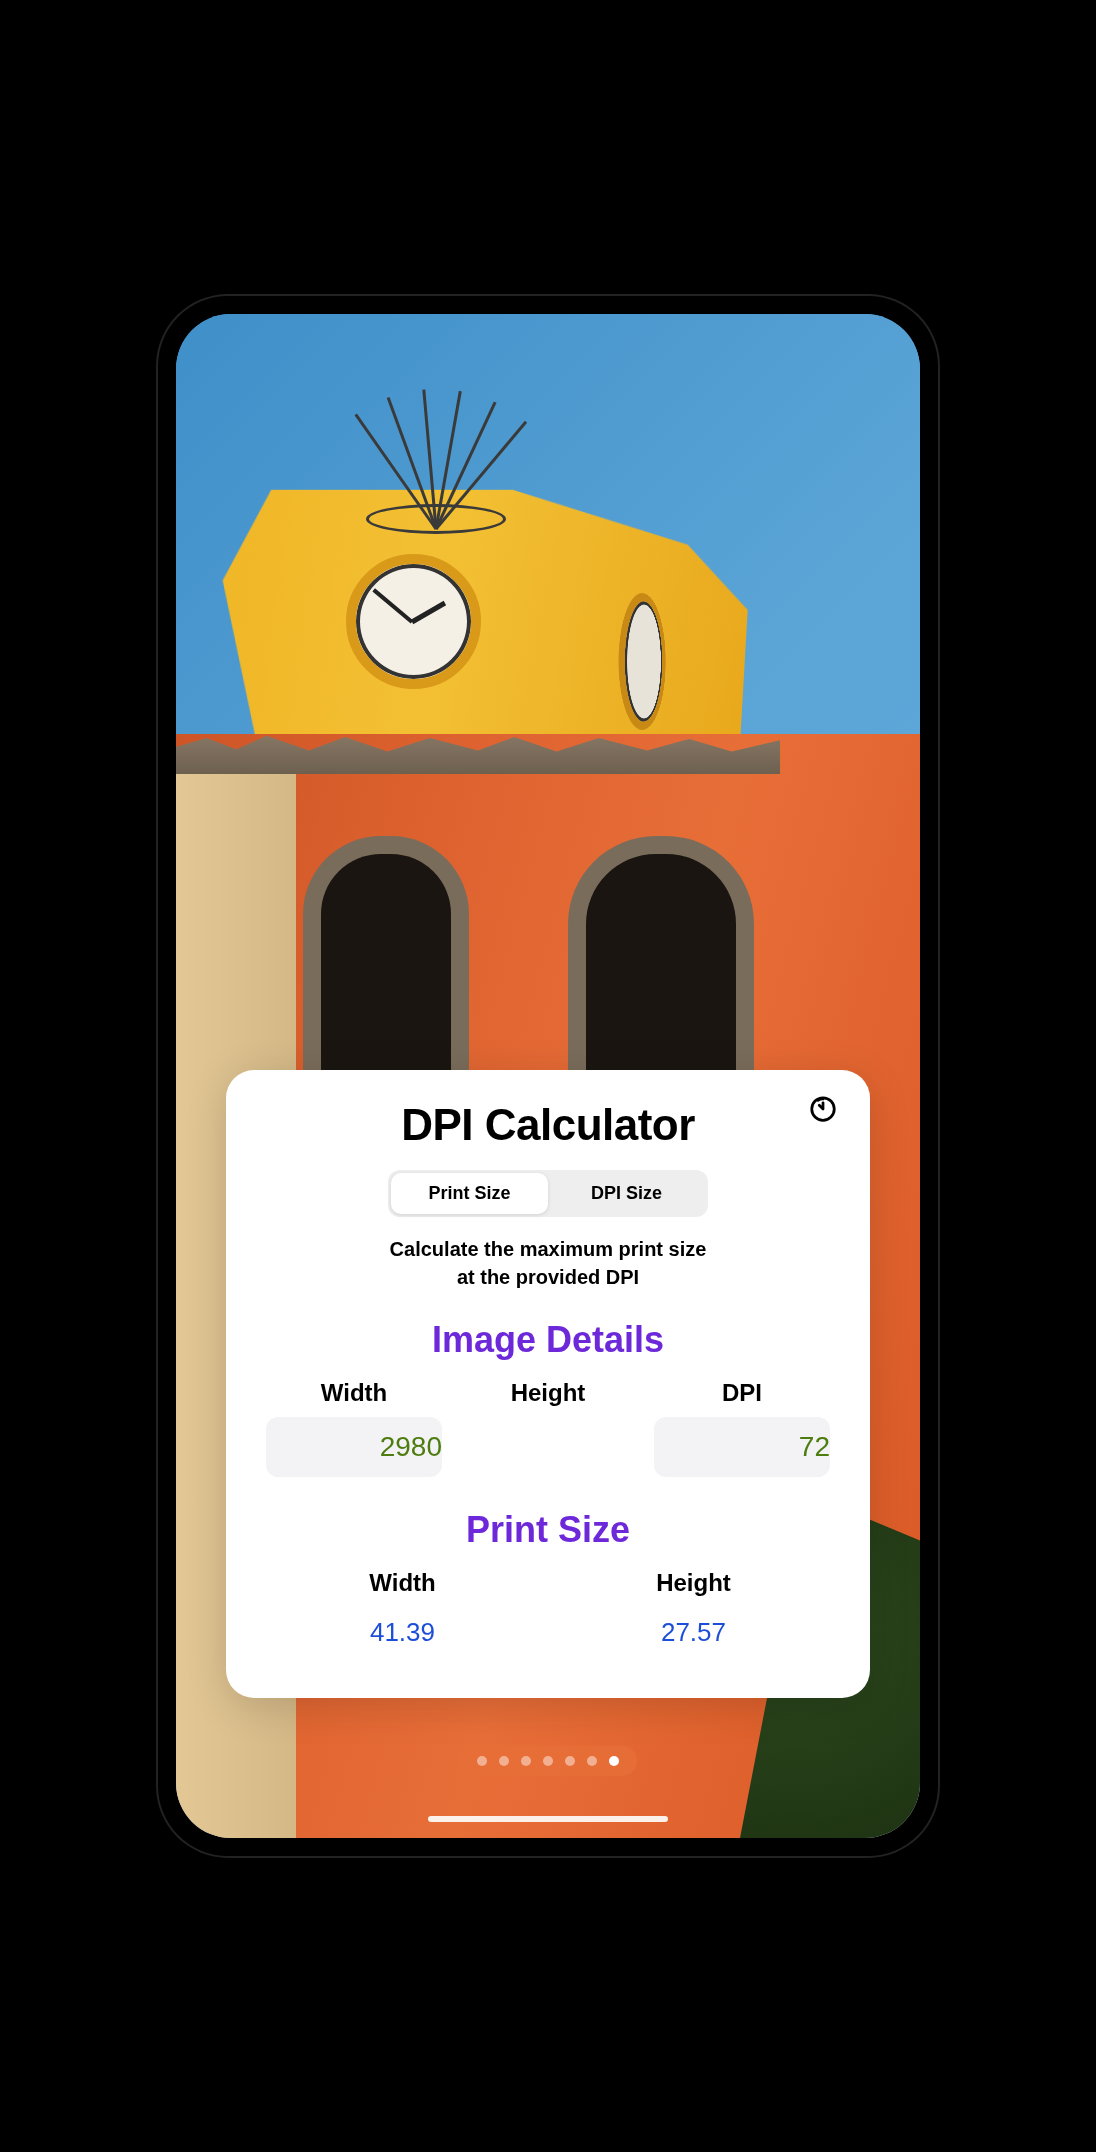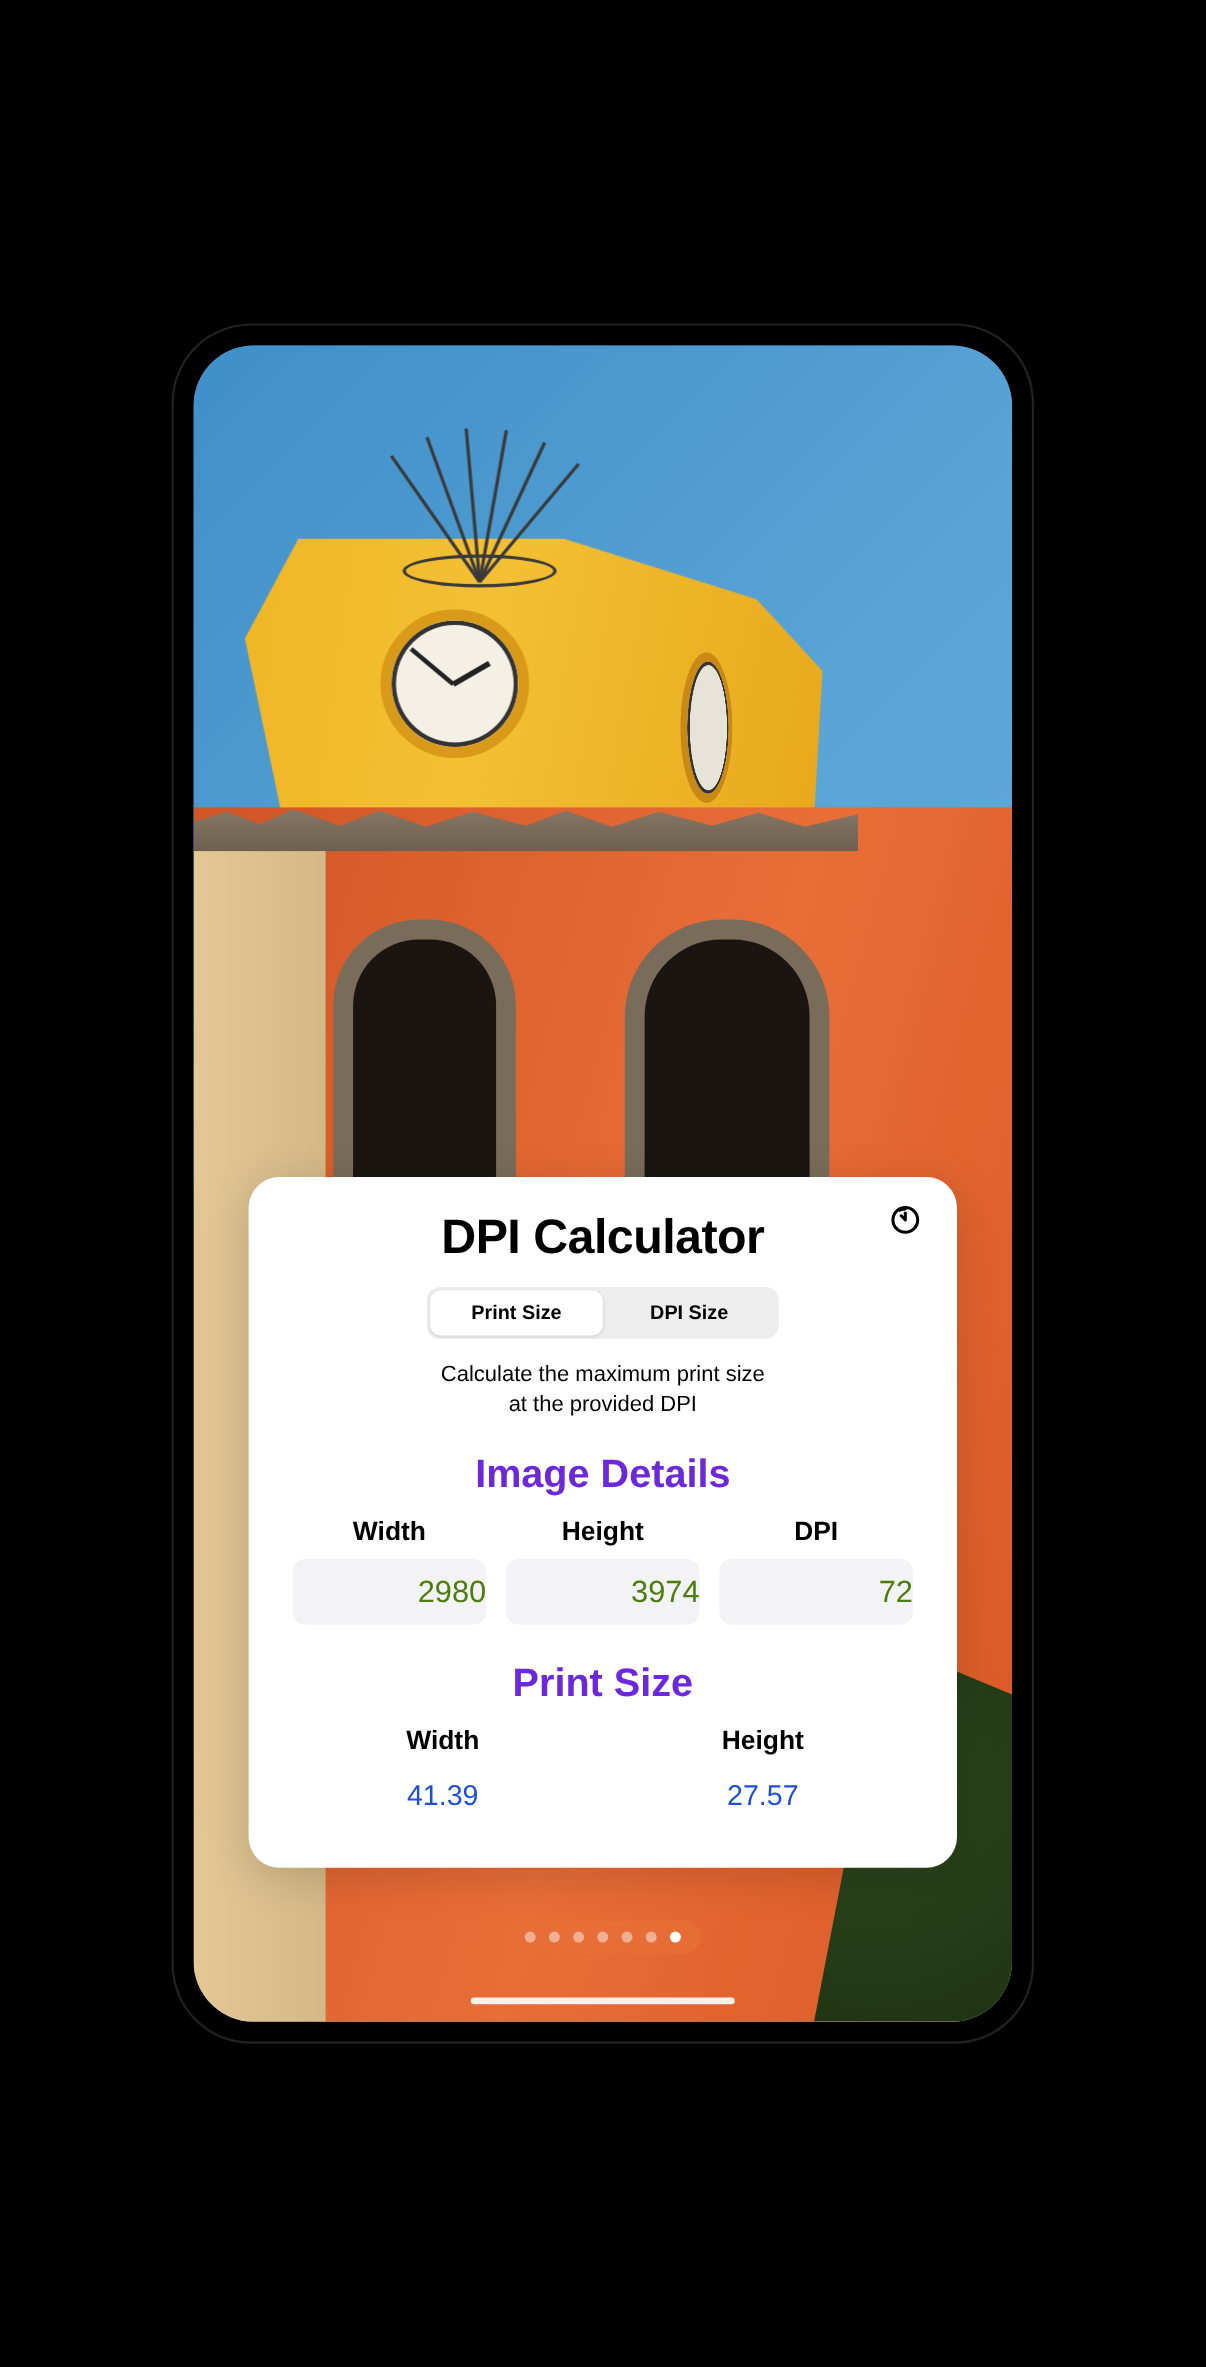--- a/index.html
+++ b/index.html
@@ -270,20 +270,21 @@
       background: #fff;
       box-shadow: 0 1px 4px rgba(0,0,0,0.12);
     }
     
     .description {
       text-align: center;
       font-size: 20px;
       color: #000;
       line-height: 1.4;
       margin-bottom: 28px;
+      font-weight: bold;
     }
     
     .section-title {
       text-align: center;
       font-size: 36px;
       font-weight: 700;
       color: #6d28d9;
       margin-bottom: 18px;
     }
     
@@ -438,21 +439,20 @@
 
       <div class="section-title">Image Details</div>
 
       <div class="field-row">
         <div class="field-col">
           <div class="field-label">Width</div>
           <input class="field-input" value="2980" style="">
         </div>
         <div class="field-col">
           <div class="field-label">Height</div>
-          <input class="field-input" value="3974" style="">
         </div>
         <div class="field-col">
           <div class="field-label">DPI</div>
           <input class="field-input" value="72" style="">
         </div>
       </div>
 
       <div class="section-title">Print Size</div>
 
       <div class="field-row" style="margin-bottom:0; align-items:flex-start;">

